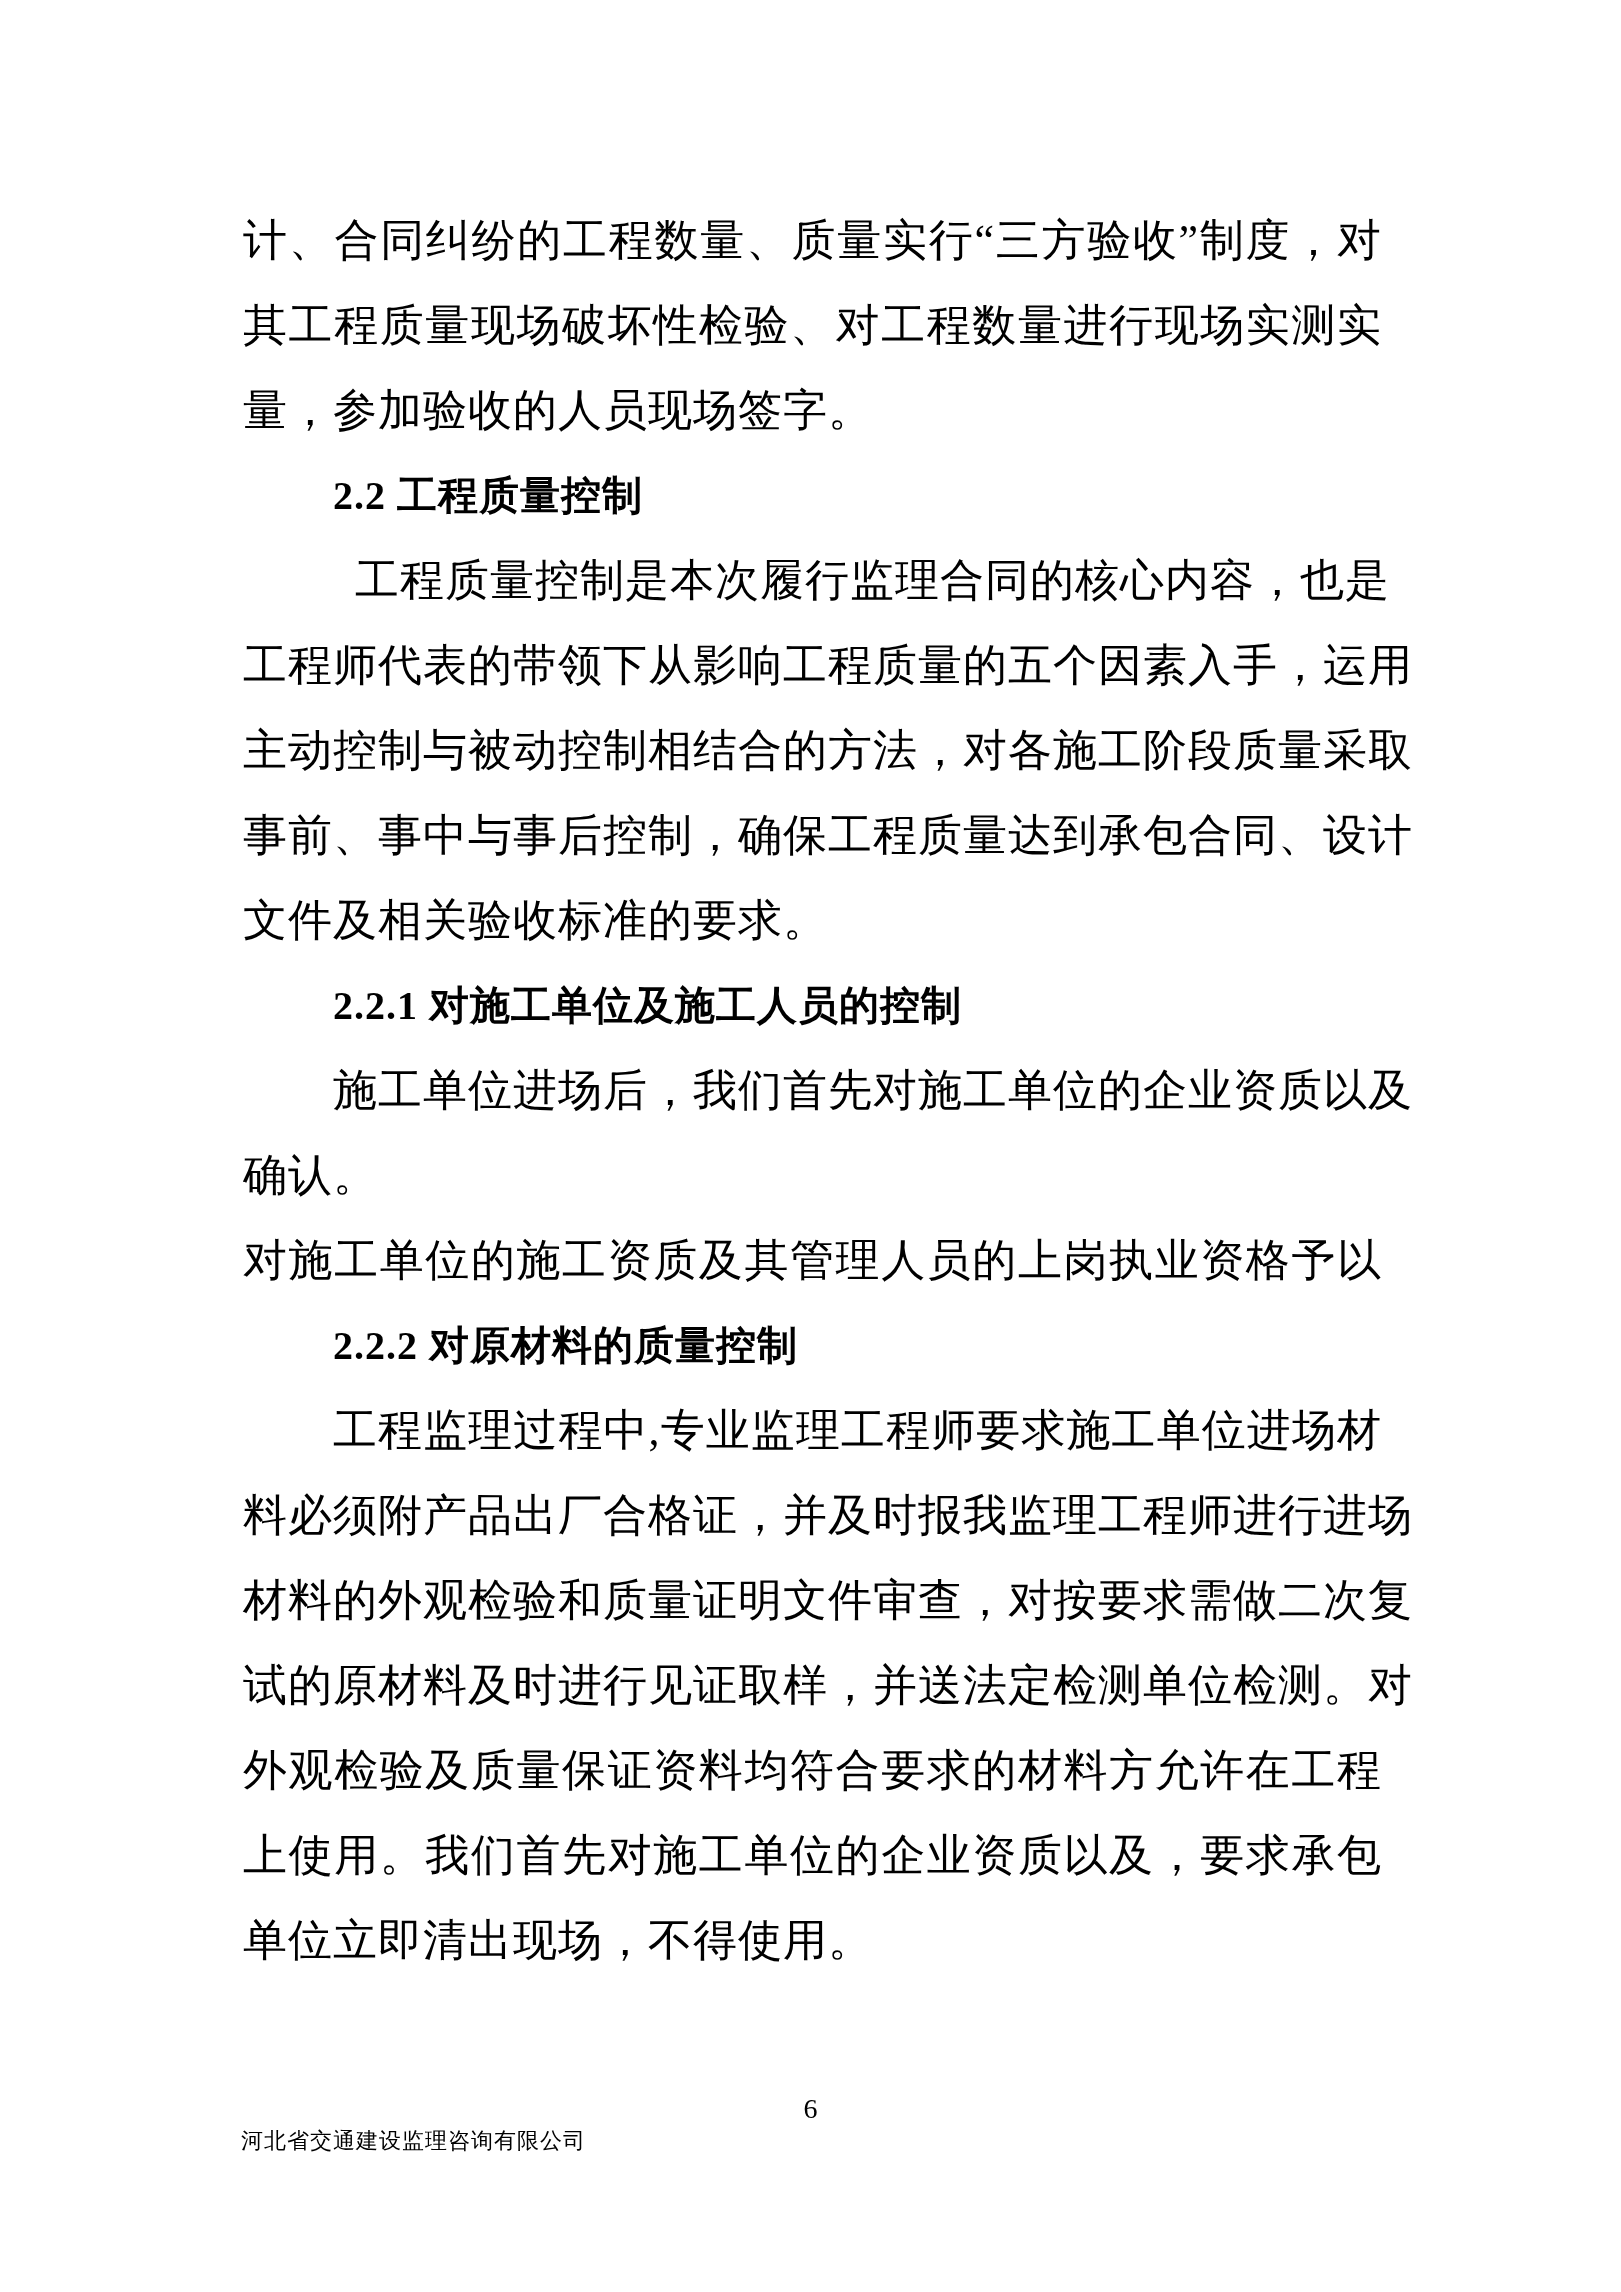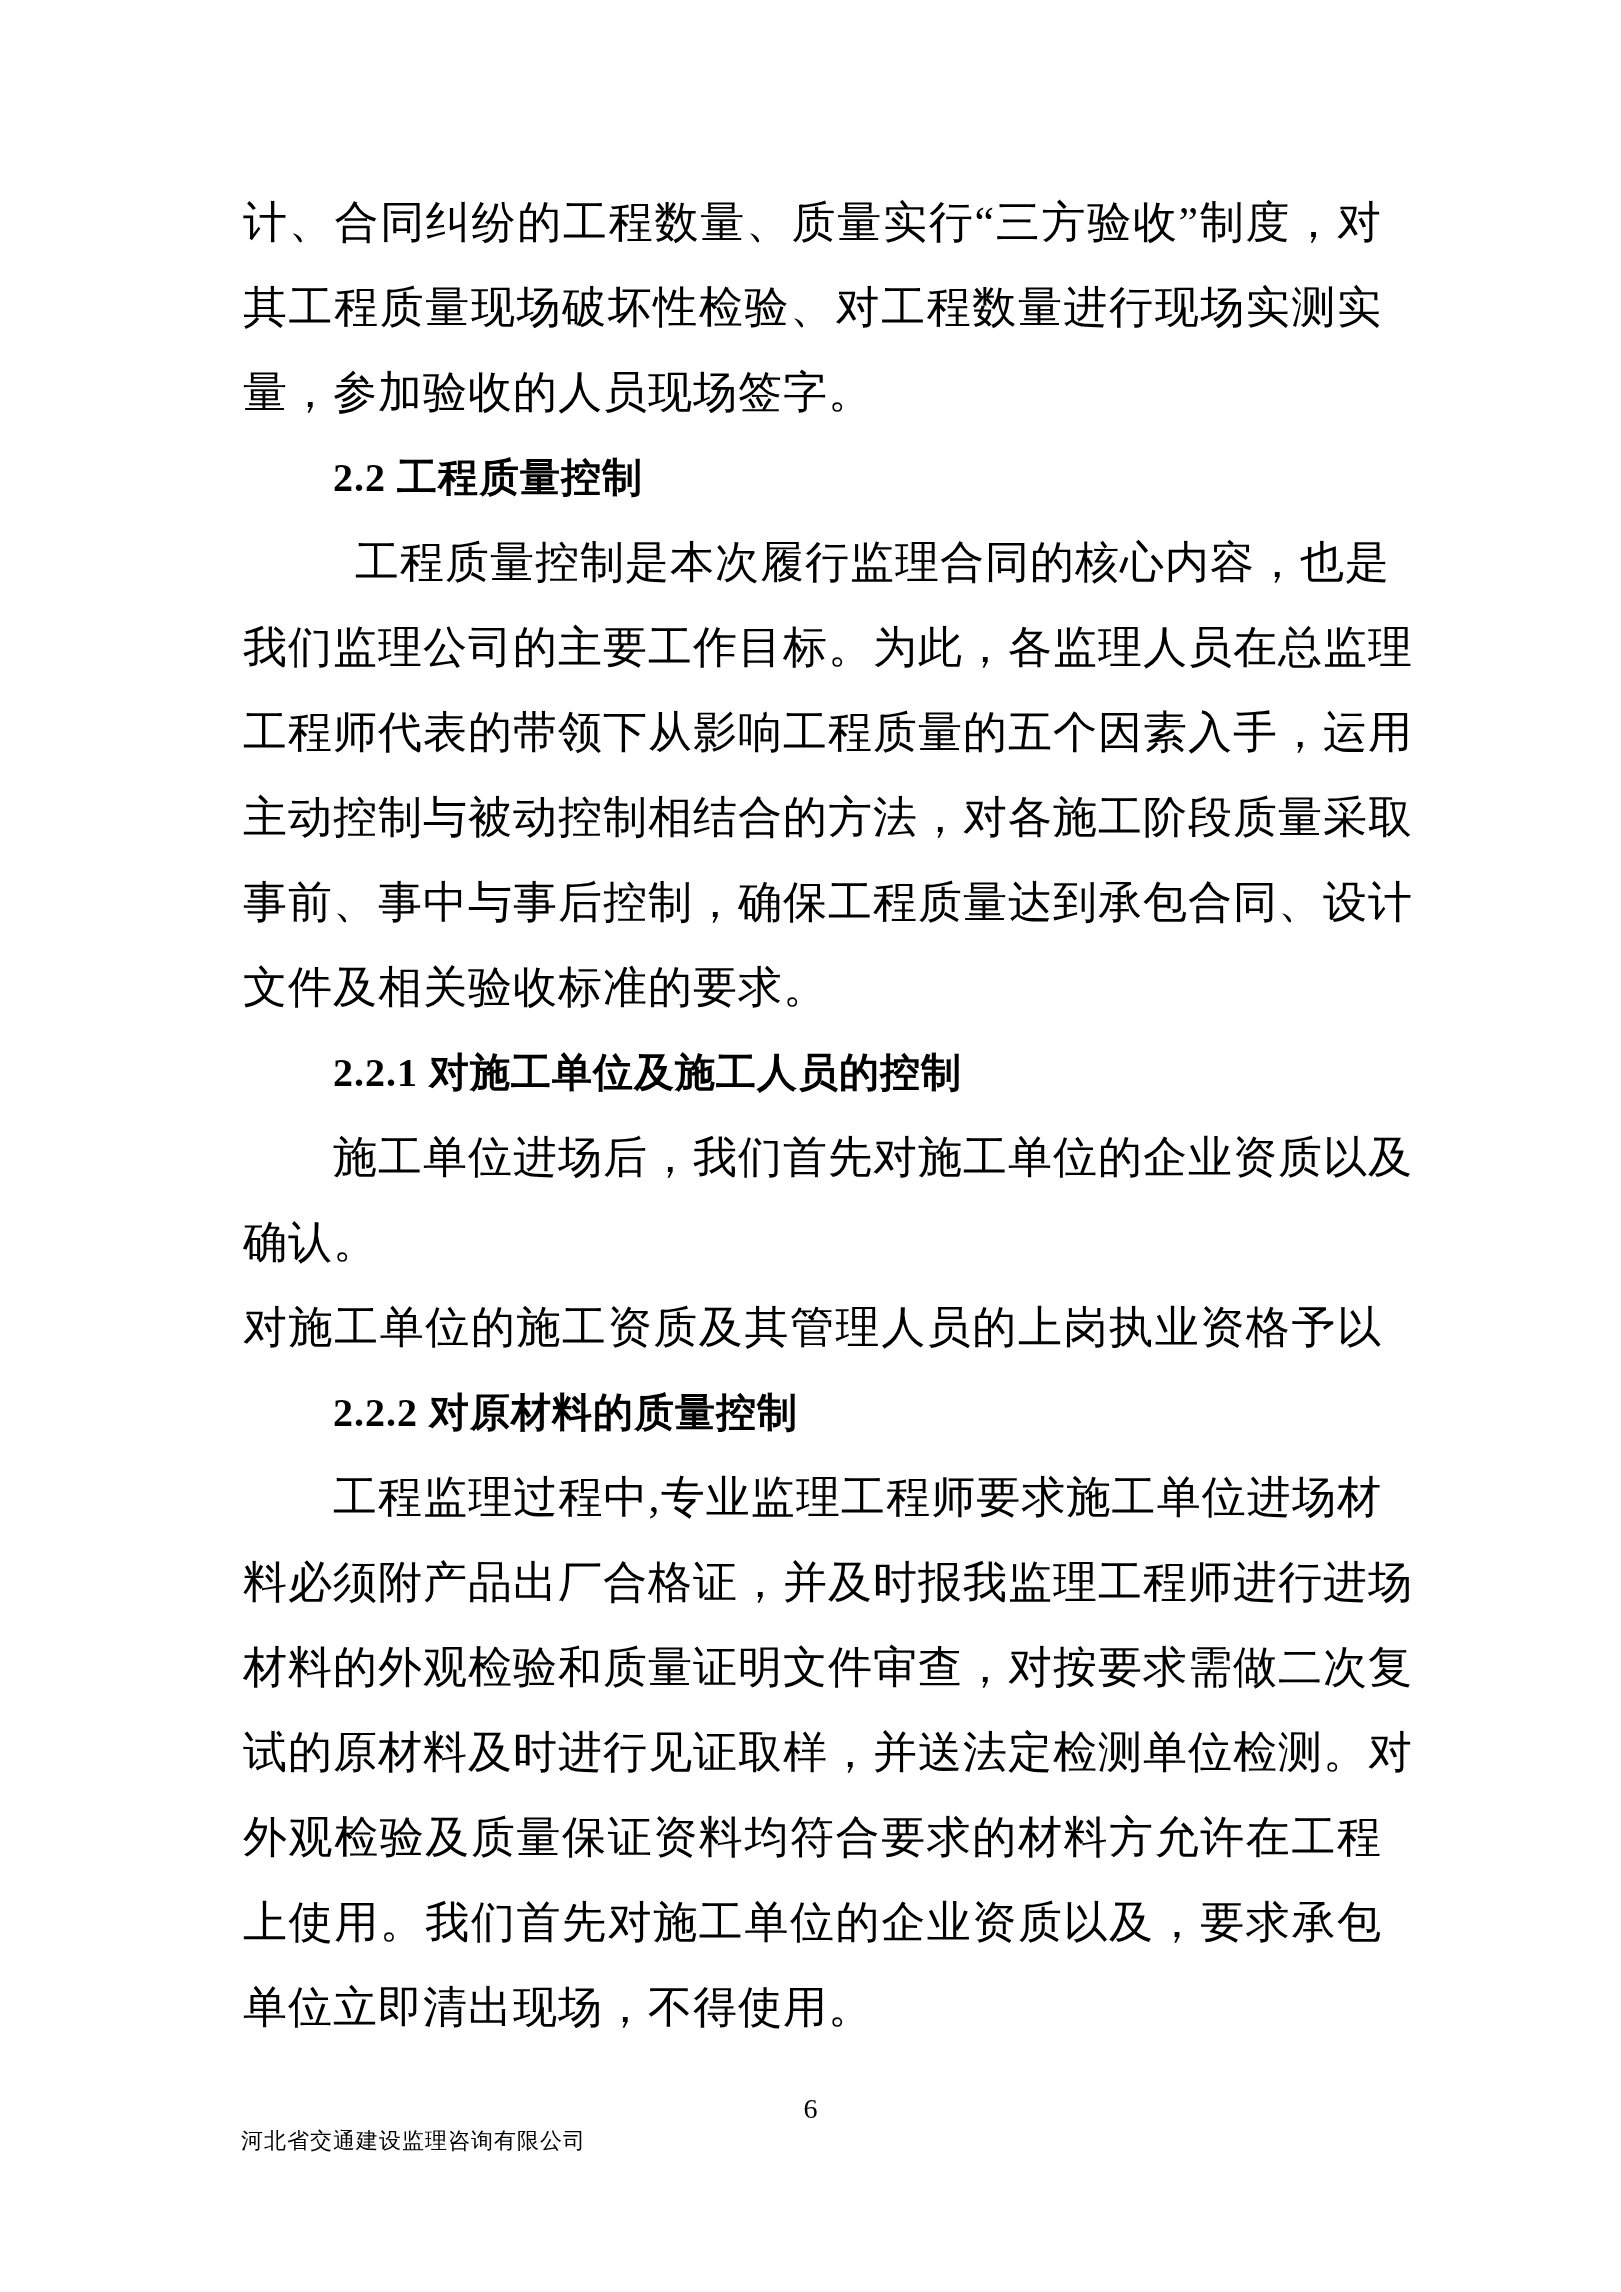--- a/index.html
+++ b/index.html
@@ -12,21 +12,21 @@
     width: 1621px;
     height: 2293px;
     margin: 0 auto;
     background: #ffffff;
     color: #000000;
     font-family: "Liberation Serif", "DejaVu Serif", serif;
     overflow: hidden;
   }
   .content {
     position: absolute;
-    top: 180px;
+    top: 198px;
     left: 243px;
     width: 1139px;
   }
   .line {
     font-size: 44px;
     line-height: 85px;
     height: 85px;
     white-space: nowrap;
     text-align: justify;
     text-align-last: justify;
@@ -76,21 +76,20 @@
     <div class="para">
       <div class="line">计、合同纠纷的工程数量、质量实行“三方验收”制度，对</div>
       <div class="line">其工程质量现场破坏性检验、对工程数量进行现场实测实</div>
       <div class="line last">量，参加验收的人员现场签字。</div>
     </div>
 
     <div class="heading">2.2 工程质量控制</div>
 
     <div class="para">
       <div class="line ind-lg">工程质量控制是本次履行监理合同的核心内容，也是</div>
-      <div class="line">我们监理公司的主要工作目标。为此，各监理人员在总监理</div>
       <div class="line">工程师代表的带领下从影响工程质量的五个因素入手，运用</div>
       <div class="line">主动控制与被动控制相结合的方法，对各施工阶段质量采取</div>
       <div class="line">事前、事中与事后控制，确保工程质量达到承包合同、设计</div>
       <div class="line last">文件及相关验收标准的要求。</div>
     </div>
 
     <div class="heading">2.2.1 对施工单位及施工人员的控制</div>
 
     <div class="para">
       <div class="line ind">施工单位进场后，我们首先对施工单位的企业资质以及</div>

